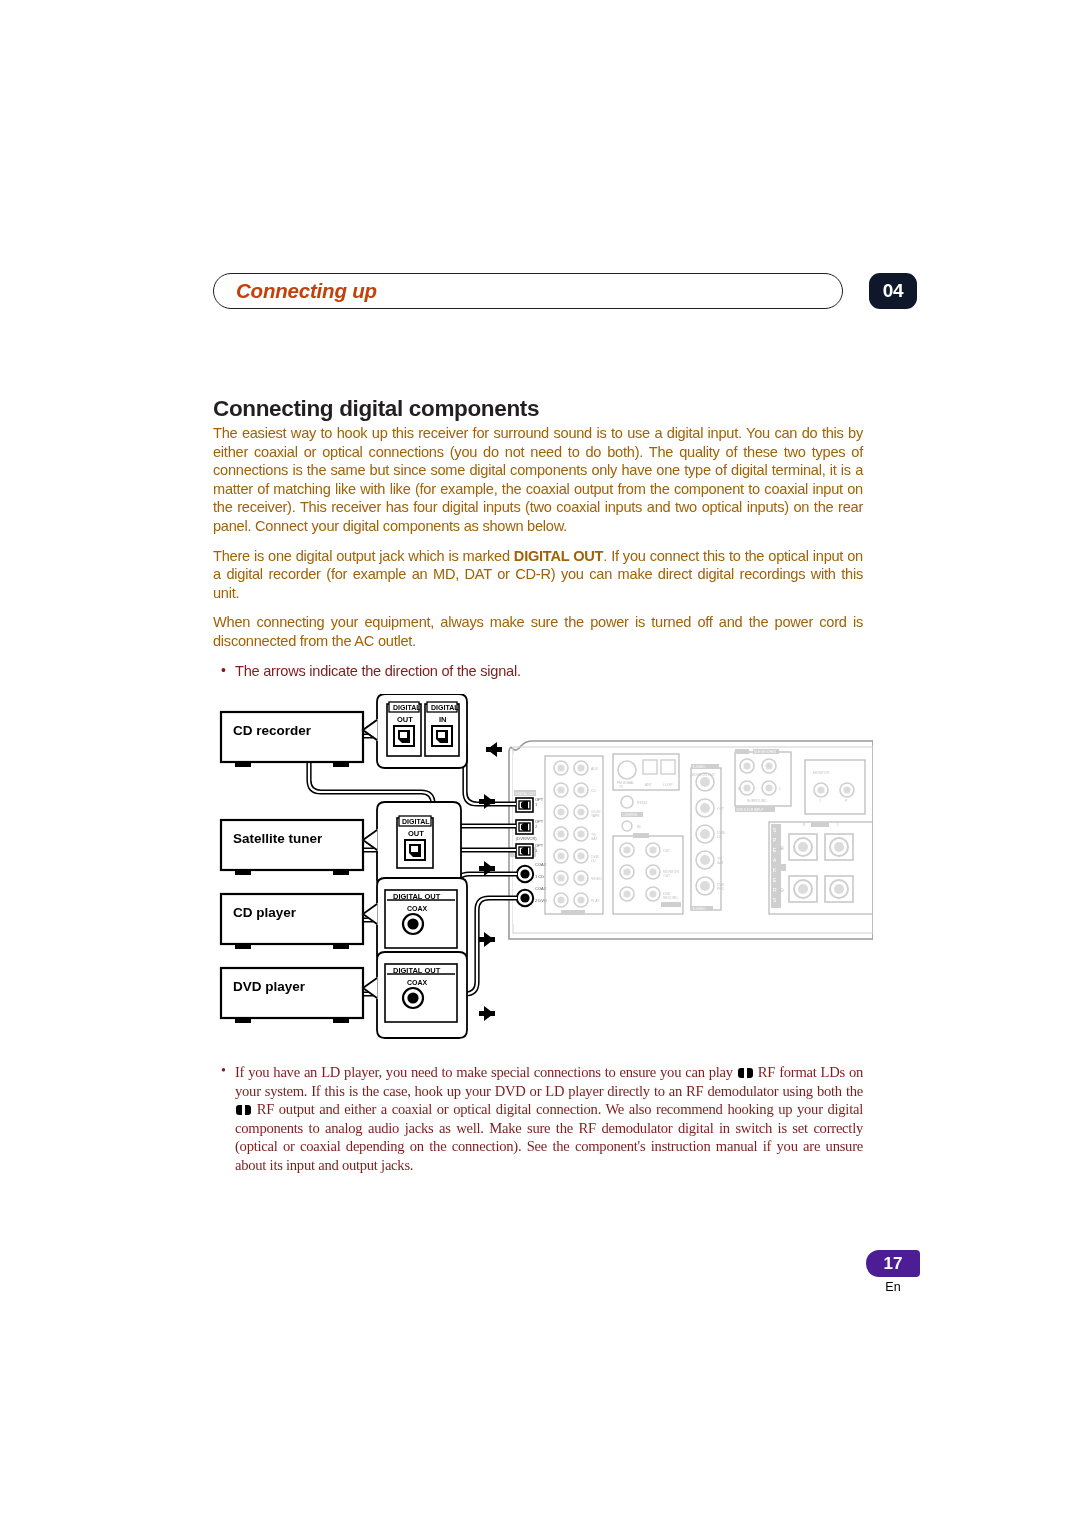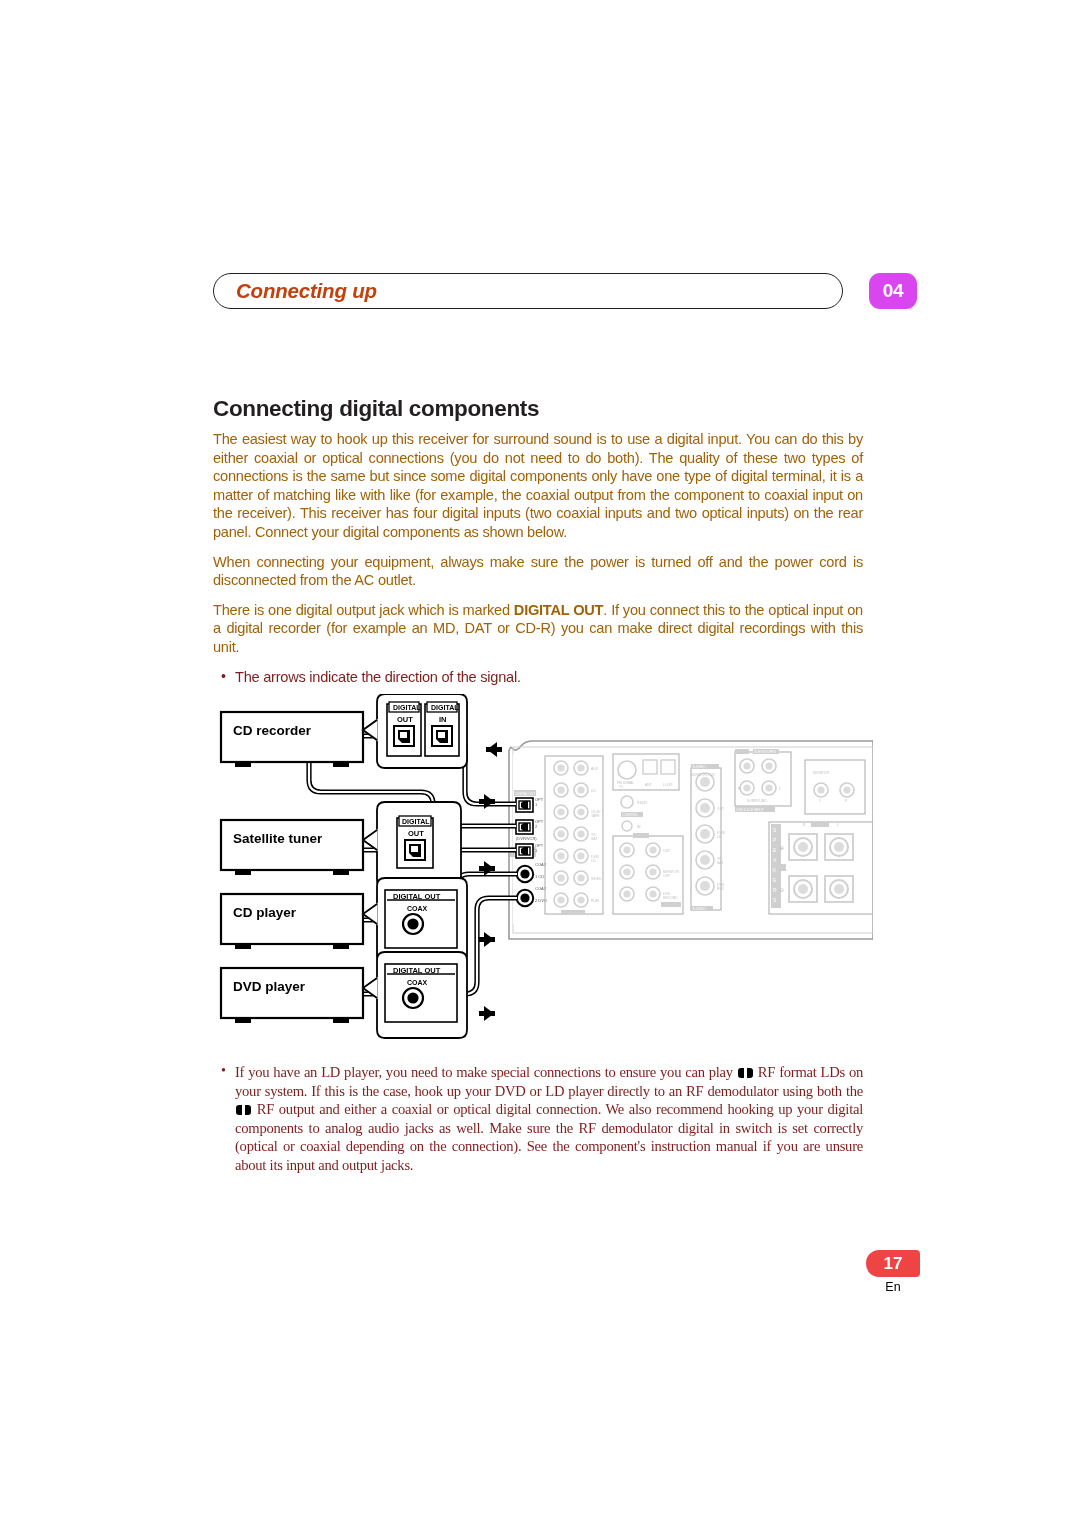--- a/index.html
+++ b/index.html
@@ -43,40 +43,40 @@
     letter-spacing: -0.2px;
     color: #c2410c;
     font-style: italic;
   }
   #chapter-badge {
     position: absolute;
     right: 0;
     top: 0;
     width: 48px;
     height: 36px;
-    background: #d946ef;
+    background: #0f172a;
     border-radius: 11px;
     color: #fff;
     font-size: 19px;
     font-weight: bold;
     display: flex;
     align-items: center;
     justify-content: center;
     letter-spacing: -0.3px;
   }
 
   
   #content {
     position: absolute;
     left: 213px;
     top: 396px;
     width: 650px;
   }
   h2.section-title {
-    margin: 0 0 8px 0;
+    margin: 0 0 2px 0;
     font-size: 22.5px;
     font-weight: bold;
     letter-spacing: -0.35px;
     color: #231f20;
   }
   p.body {
     margin: 0 0 11px 0;
     font-size: 14.6px;
     line-height: 18.6px;
     text-align: justify;
@@ -159,21 +159,21 @@
   #page-footer {
     position: absolute;
     left: 866px;
     top: 1250px;
     width: 60px;
     text-align: center;
   }
   #page-badge {
     width: 54px;
     height: 27px;
-    background: #ef4444;
+    background: #4c1d95;
     border-radius: 13px 4px 4px 13px;
     color: #fff;
     font-size: 17px;
     font-weight: bold;
     display: flex;
     align-items: center;
     justify-content: center;
   }
   #page-lang {
     margin-top: 3px;
@@ -200,23 +200,23 @@
   <div id="header-pill"></div>
   <div id="header-title">Connecting up</div>
   <div id="chapter-badge">04</div>
 </div>
 
 <div id="content">
   <h2 class="section-title">Connecting digital components</h2>
 
   <p class="body">The easiest way to hook up this receiver for surround sound is to use a digital input. You can do this by either coaxial or optical connections (you do not need to do both). The quality of these two types of connections is the same but since some digital components only have one type of digital terminal, it is a matter of matching like with like (for example, the coaxial output from the component to coaxial input on the receiver). This receiver has four digital inputs (two coaxial inputs and two optical inputs) on the rear panel. Connect your digital components as shown below.</p>
 
+  <p class="body"><span>There is one digital output jack which is marked </span><b>DIGITAL OUT</b><span>. If you connect this to the optical input on a digital recorder (for example an MD, DAT or CD-R) you can make direct digital recordings with this unit.</span></p>
+
   <p class="body">When connecting your equipment, always make sure the power is turned off and the power cord is disconnected from the AC outlet.</p>
-
-  <p class="body"><span>There is one digital output jack which is marked </span><b>DIGITAL OUT</b><span>. If you connect this to the optical input on a digital recorder (for example an MD, DAT or CD-R) you can make direct digital recordings with this unit.</span></p>
 
   <ul class="bullets">
     <li>The arrows indicate the direction of the signal.</li>
   </ul>
 </div>
 
 <div id="figure">
 <svg width="660" height="350" viewBox="0 0 660 350" xmlns="http://www.w3.org/2000/svg">
   <defs>
     <style>

